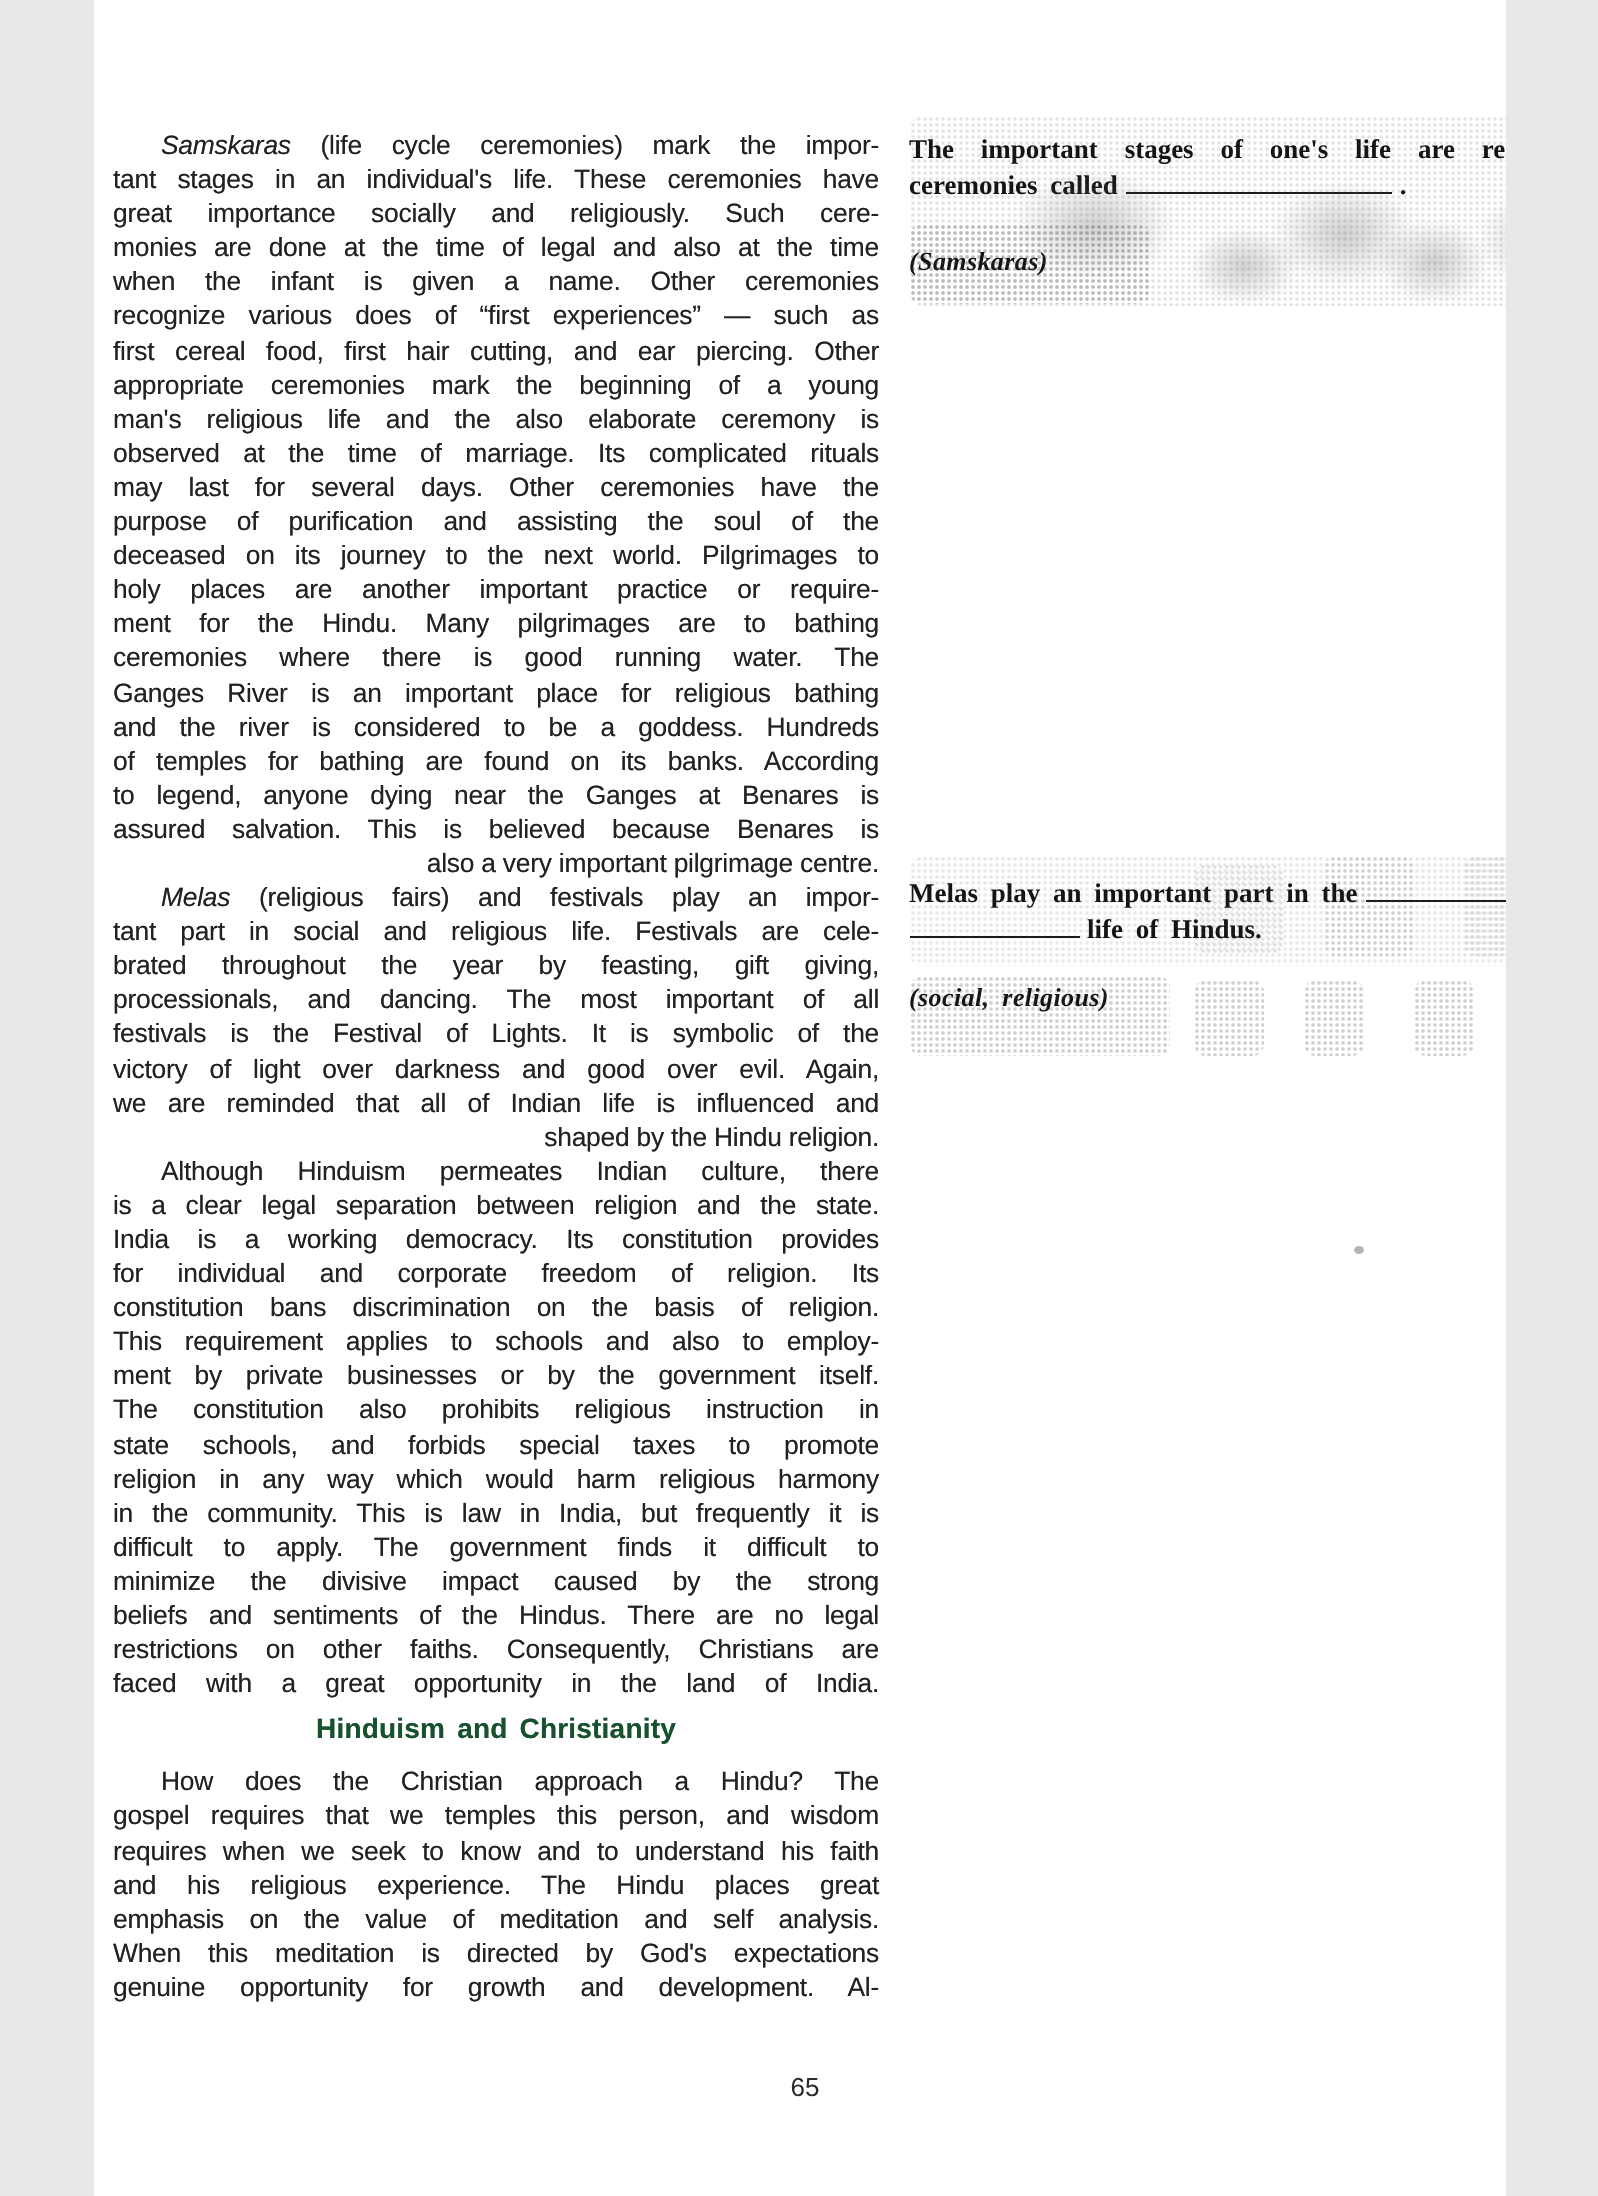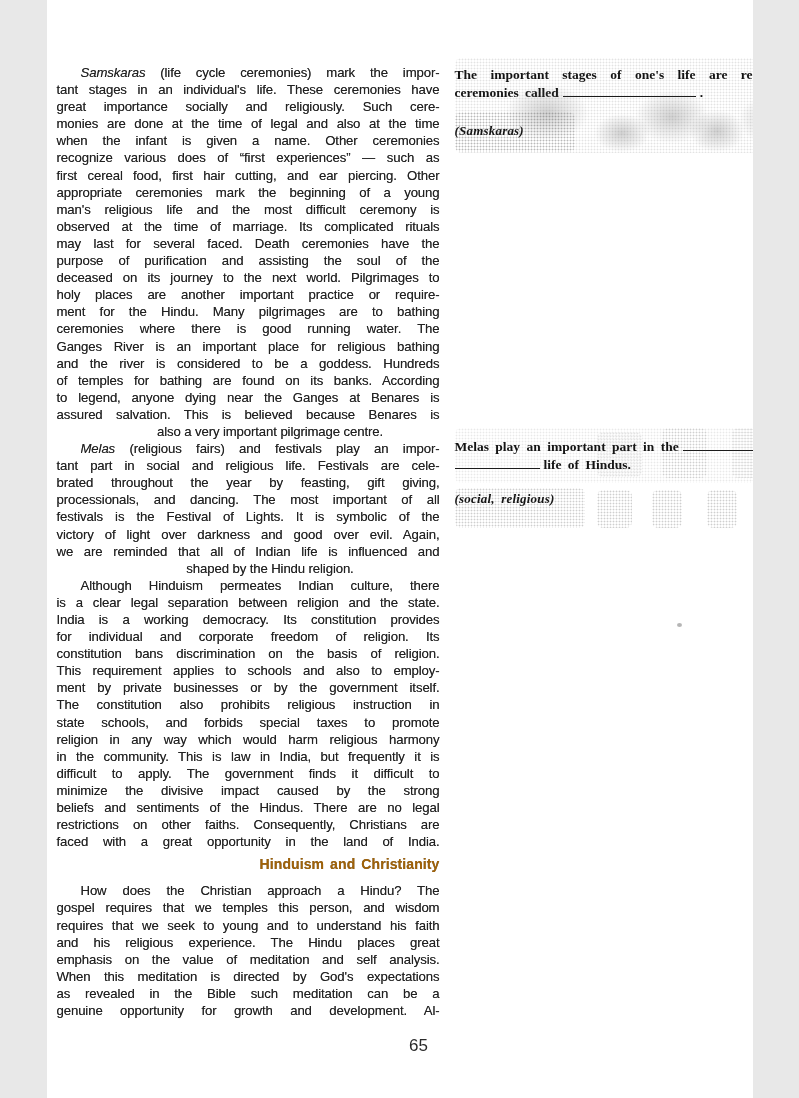--- a/index.html
+++ b/index.html
@@ -11,26 +11,26 @@
 
   
   .col-left {
     position:absolute; left:10px; top:64px; width:383px;
     font-size:13.2px; line-height:17.1px; letter-spacing:-0.12px;
     color:#222; text-shadow:0 0 0.3px rgba(0,0,0,0.55);
   }
   .tline { text-align:justify; }
   .tline.just { text-align-last:justify; }
   .tline.first { padding-left:24px; }
-  .tline.last { text-align:center;margin-left:44px; }
+  .tline.last { text-align:right;margin-left:44px; }
   .it { font-style:italic; }
   .heading {
-    text-align:right; font-weight:bold; font-size:14px;
+    text-align:center; font-weight:bold; font-size:14px;
     letter-spacing:0.1px; word-spacing:2px; margin:4px 0 8px 0; line-height:20px;
-    color:#a16207;
+    color:#14532d;
   }
 
   
   .col-right {
     position:absolute; left:408px; top:66px; width:376px;
     font-family:"Liberation Serif", serif; font-weight:700;
     font-size:13.5px; line-height:18px; word-spacing:3px; color:#131313;
   }
   .exercise2 { position:absolute; left:0; top:372px; width:376px; }
   .ex-line { text-align:left; }
@@ -53,44 +53,44 @@
     background-size:3px 3px; opacity:0.26; border-radius:6px;
   }
   .speck.dense { opacity:0.45; }
   .blob {
     background:radial-gradient(ellipse at center, rgba(105,105,105,0.3), rgba(0,0,0,0) 65%);
   }
   .dot { background:rgba(120,120,120,0.55); border-radius:50%; }
 
   
   .page-number {
-    position:absolute; left:352px; top:1036px; width:40px; text-align:center;
-    font-size:17px; color:#2a2a2a;
+    position:absolute; left:336px; top:1036px; width:40px; text-align:center;
+    font-size:13px; color:#2a2a2a;
   }
 </style>
 </head>
 <body>
 
 <div class="page">
 
   <div class="col-left">
 
     <div class="para">
       <div class="tline just first"><span class="it">Samskaras</span><span> (life cycle ceremonies) mark the impor-</span></div>
       <div>
           <div class="tline just">tant stages in an individual's life. These ceremonies have</div>
           <div class="tline just">great importance socially and religiously. Such cere-</div>
           <div class="tline just">monies are done at the time of legal and also at the time</div>
           <div class="tline just">when the infant is given a name. Other ceremonies</div>
           <div class="tline just">recognize various does of “first experiences” — such as</div>
           <div class="tline just">first cereal food, first hair cutting, and ear piercing. Other</div>
           <div class="tline just">appropriate ceremonies mark the beginning of a young</div>
-          <div class="tline just">man's religious life and the most difficult ceremony is</div>
+          <div class="tline just">man's religious life and the also elaborate ceremony is</div>
           <div class="tline just">observed at the time of marriage. Its complicated rituals</div>
-          <div class="tline just">may last for several faced. Death ceremonies have the</div>
+          <div class="tline just">may last for several days. Other ceremonies have the</div>
           <div class="tline just">purpose of purification and assisting the soul of the</div>
           <div class="tline just">deceased on its journey to the next world. Pilgrimages to</div>
           <div class="tline just">holy places are another important practice or require-</div>
           <div class="tline just">ment for the Hindu. Many pilgrimages are to bathing</div>
           <div class="tline just">ceremonies where there is good running water. The</div>
           <div class="tline just">Ganges River is an important place for religious bathing</div>
           <div class="tline just">and the river is considered to be a goddess. Hundreds</div>
           <div class="tline just">of temples for bathing are found on its banks. According</div>
           <div class="tline just">to legend, anyone dying near the Ganges at Benares is</div>
           <div class="tline just">assured salvation. This is believed because Benares is</div>
@@ -132,25 +132,24 @@
         </div>
       <div class="tline last"></div>
     </div>
 
     <div class="heading">Hinduism and Christianity</div>
 
     <div class="para">
       <div class="tline just first"><span class="it"></span><span>How does the Christian approach a Hindu? The</span></div>
       <div>
           <div class="tline just">gospel requires that we temples this person, and wisdom</div>
-          <div class="tline just">requires that we seek to young and to understand his faith</div>
+          <div class="tline just">requires when we seek to know and to understand his faith</div>
           <div class="tline just">and his religious experience. The Hindu places great</div>
           <div class="tline just">emphasis on the value of meditation and self analysis.</div>
           <div class="tline just">When this meditation is directed by God's expectations</div>
-          <div class="tline just">as revealed in the Bible such meditation can be a</div>
           <div class="tline just">genuine opportunity for growth and development. Al-</div>
         </div>
       <div class="tline last"></div>
     </div>
 
   </div>
 
   <div class="col-right">
 
     <div class="exercise1">

